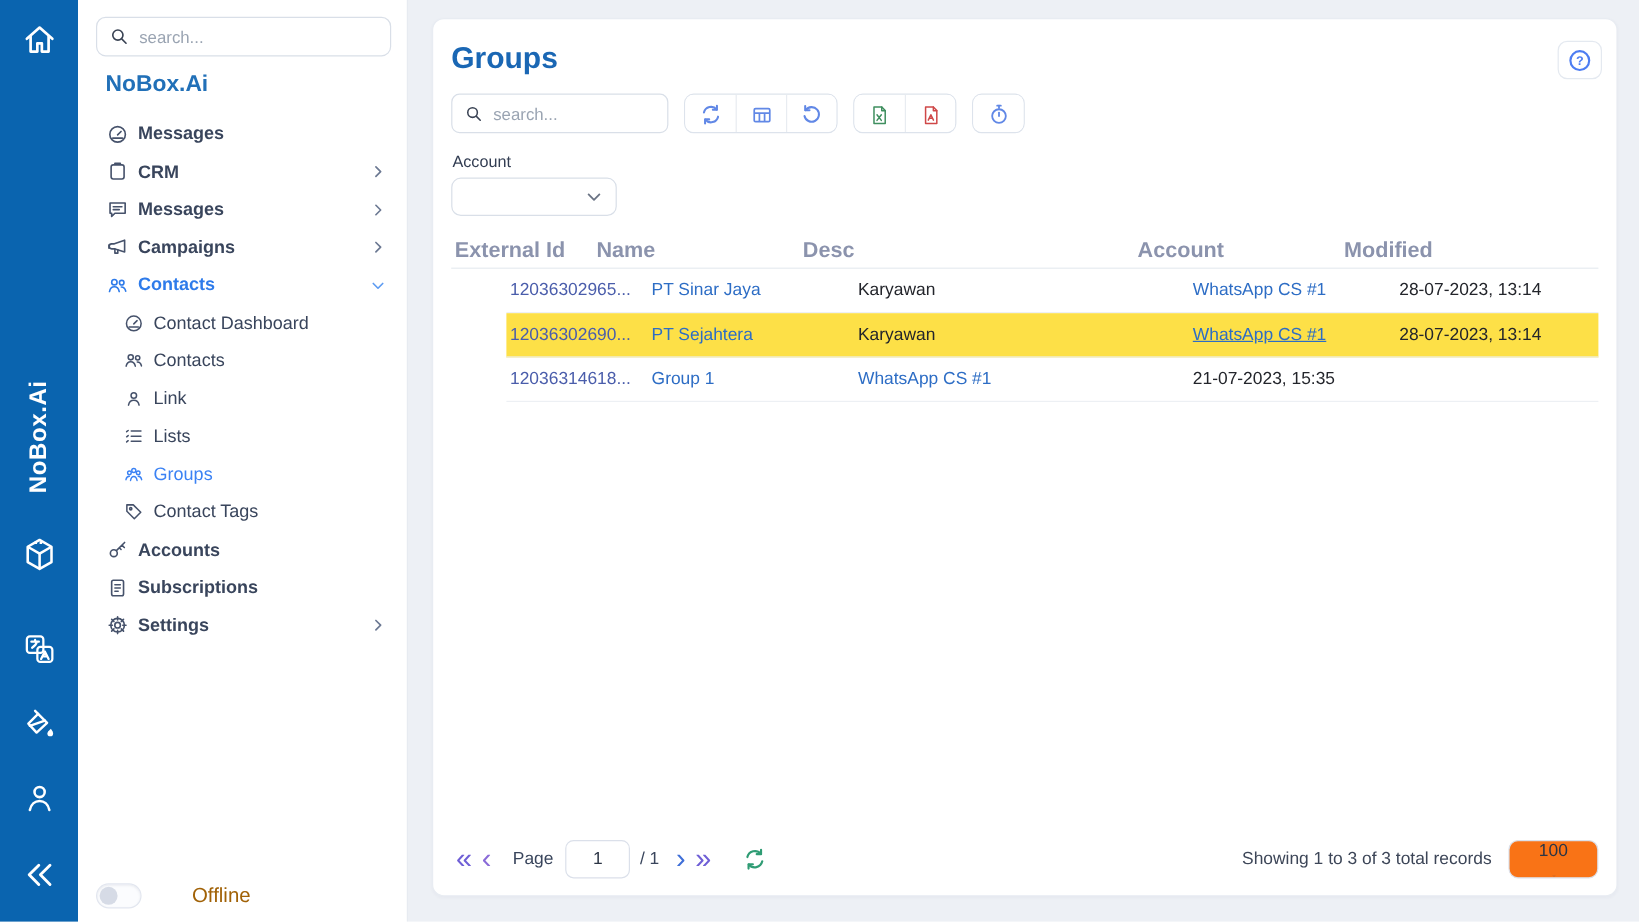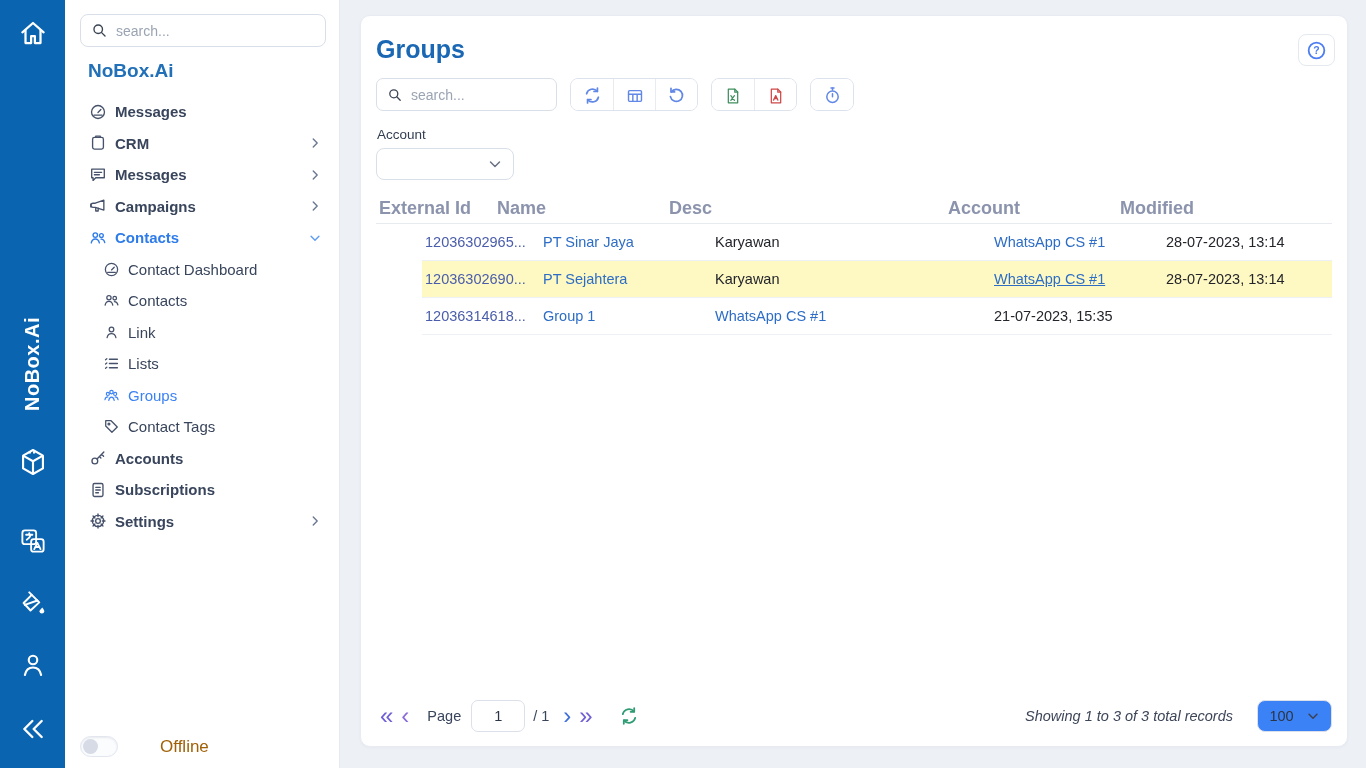--- a/index.html
+++ b/index.html
@@ -81,44 +81,44 @@
     border:1px solid #d9dfe8; border-radius:8px; background:#fff; display:flex;
     align-items:center; justify-content:flex-end; padding-right:10px;
     color:#55607a; cursor:pointer; }
 
   .tbl { position:absolute; left:15px; top:178px; right:15px; }
   .trow, .thead { display:grid;
     grid-template-columns:118px 172px 279px 172px 1fr; align-items:center; }
   .thead { height:30px; color:#8b93ad; font-size:18px; font-weight:600;
     border-bottom:1px solid #e7ebf0; }
   .trow { height:37px; font-size:14.5px; border-bottom:1px solid #edf0f4;margin-left:46px; }
-  .trow.alt { background:#fef9c3; }
+  .trow.alt { background:#fde047; }
   .cell { padding-left:3px; overflow:hidden; white-space:nowrap;
     text-overflow:ellipsis; }
   .c-id { color:#4a5dab; cursor:pointer; }
   .c-link { color:#2d6dc5; cursor:pointer; }
   .c-link.u { text-decoration:underline; }
   .c-text { color:#23252b; }
 
   .pagebar { position:absolute; left:15px; right:15px; bottom:14px; height:33px;
     display:flex; align-items:center; }
   .pg-arrow { font-size:24px; line-height:30px; cursor:pointer; padding:0 4px;
     font-weight:500; }
   .pg-first,.pg-last { color:#6f5fd6; } .pg-prev { color:#8a6bd8; }
   .pg-next { color:#3f6fd8; }
   .pg-label { font-size:14.5px; color:#39455c; margin:0 10px 0 14px; }
   .pg-input { width:54px; height:32px; border:1px solid #dbe0ea; border-radius:7px;
     text-align:center; font-size:14.5px; color:#2c3545; font-family:inherit;
     outline:none; }
   .pg-total { font-size:14.5px; color:#39455c; margin:0 10px 0 8px; }
   .pg-refresh { margin-left:22px; color:#2f9c74; cursor:pointer; display:flex; }
-  .pg-showing { margin-left:auto; font-size:14.5px; color:#3d4658;font-style:italic; }
-  .pg-size { margin-left:24px; width:75px; height:32px; border:1px solid #dbe0ea;
+  .pg-showing { margin-left:auto; font-size:14.5px; color:#3d4658; }
+  .pg-size { margin-left:14px; width:75px; height:32px; border:1px solid #dbe0ea;
     border-radius:8px; display:flex; align-items:center; justify-content:center;
-    gap:12px; font-size:14.5px; color:#2c3545; cursor:pointer; background:#3b82f6; }
+    gap:12px; font-size:14.5px; color:#2c3545; cursor:pointer; background:#f97316;flex-direction:column; }
 
   svg { display:block; }
 </style>
 </head>
 <body>
 
 <div class="rail">
   <div class="rail-btn" style="top:18px;">
     <svg width="30" height="30" viewBox="0 0 24 24" fill="none" stroke="currentColor" stroke-width="1.8" stroke-linejoin="round" stroke-linecap="round">
       <path d="M3.5 11.5L12 4l8.5 7.5"></path>

